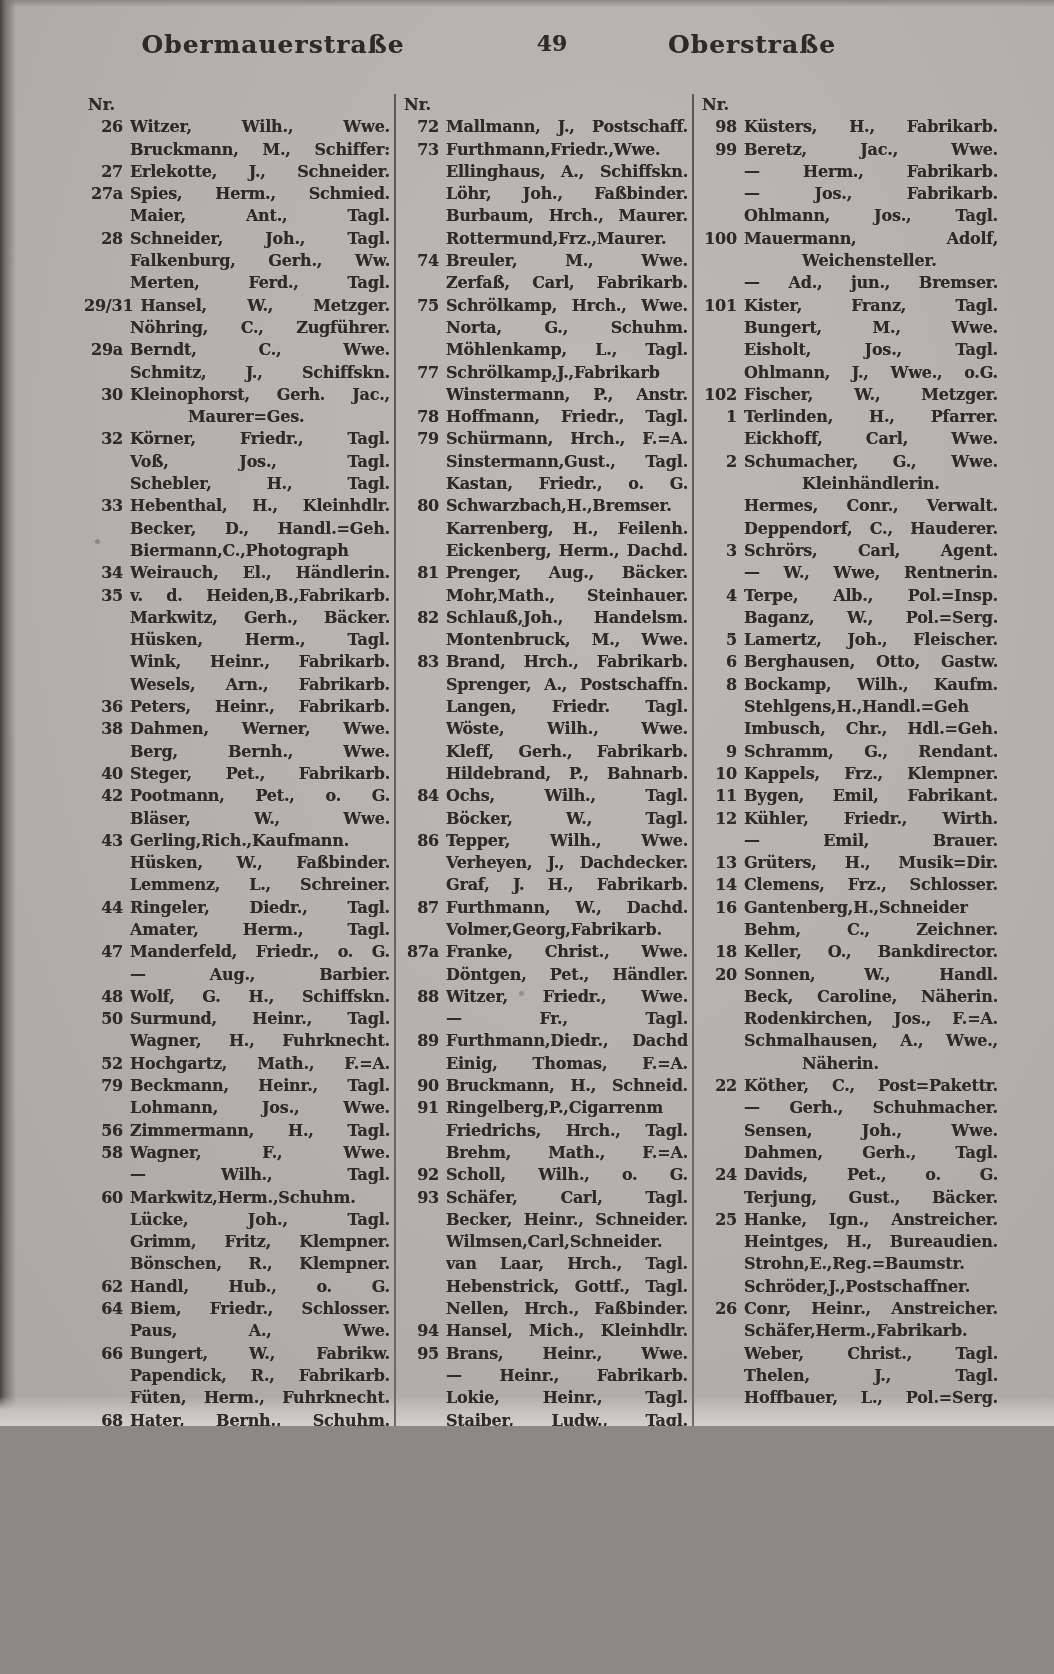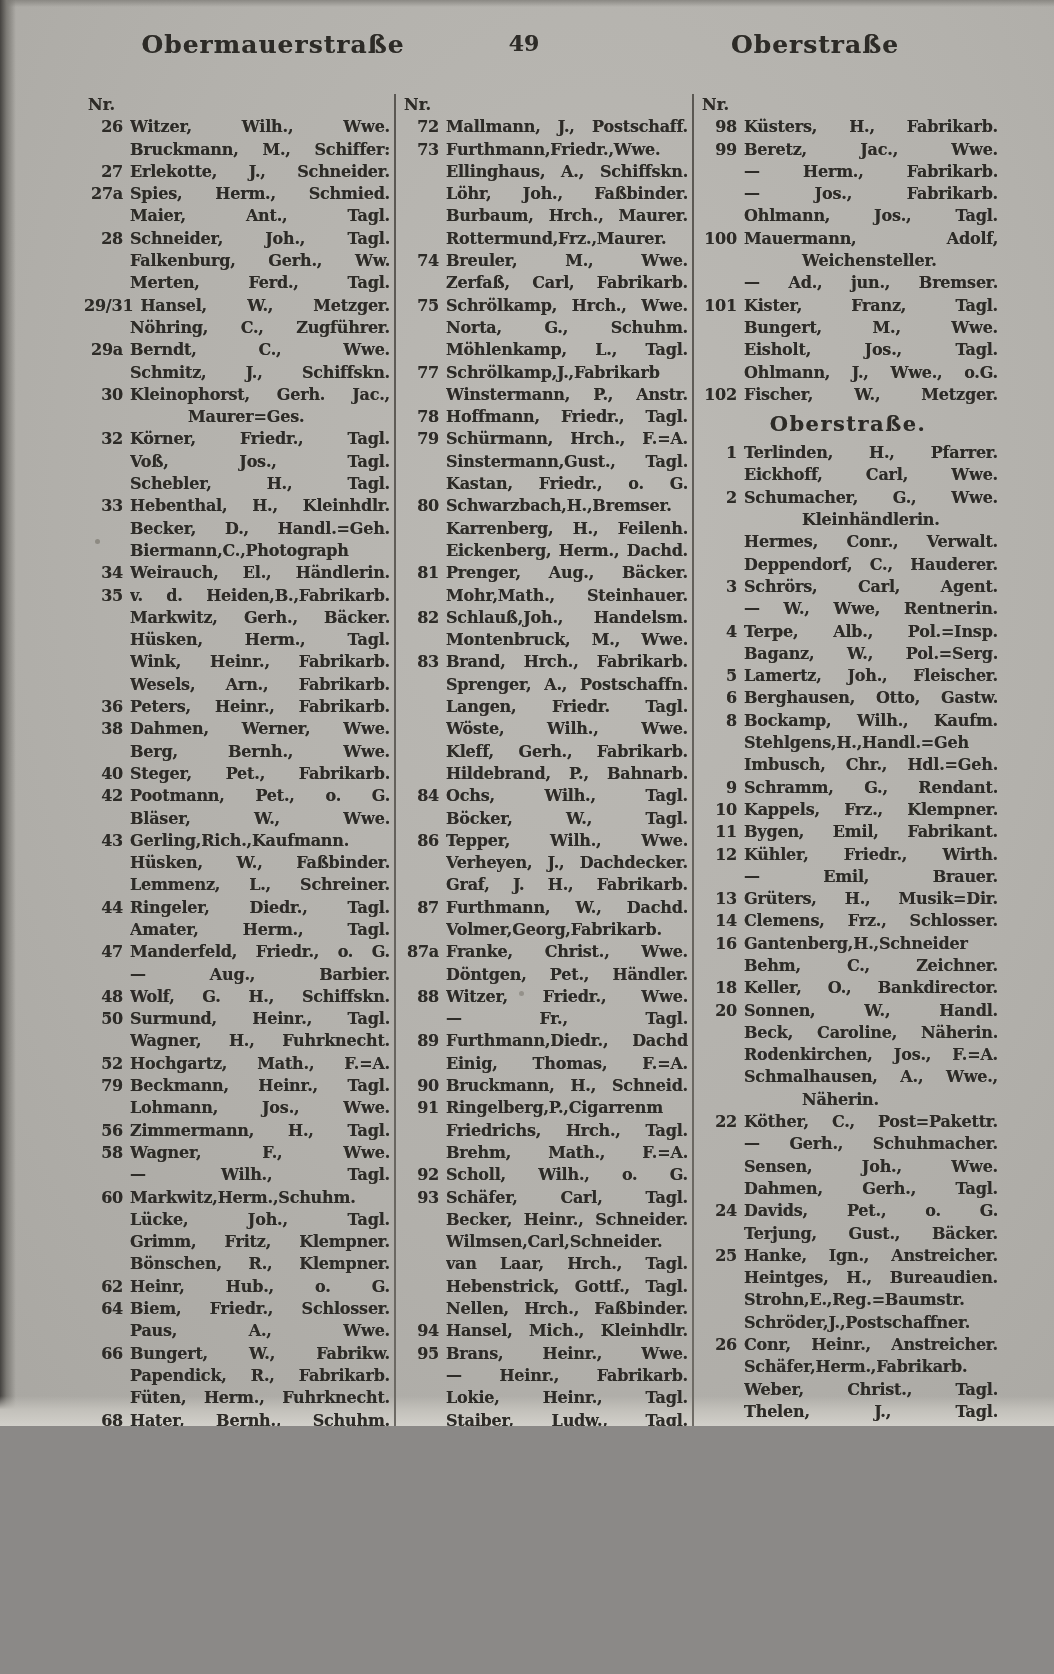--- a/index.html
+++ b/index.html
@@ -18,22 +18,22 @@
   .edge-bottom{position:absolute;left:0;bottom:0;width:100%;height:30px;
     background:linear-gradient(0deg,#d2d0ca 0%,#c2c0ba 55%,rgba(194,192,186,0) 100%);}
   .speckles{position:absolute;left:0;top:0;width:3px;height:3px;border-radius:50%;
     background:transparent;
     box-shadow:560px 1497px 0 2px #6e6b65, 430px 1581px 0 1px #7a776f,
                905px 256px 0 1px #8d8a82, 96px 540px 0 1px #8d8a82,
                902px 1460px 0 1px #85827a, 520px 992px 0 1px #94918a;}
   .page-header{position:absolute;top:30px;left:0;width:100%;height:40px;}
   .h-title{position:absolute;transform:translateX(-50%);font-size:25px;letter-spacing:1px;white-space:nowrap;}
   .h-left{left:273px;}
-  .h-num{left:524px;font-size:22px;letter-spacing:0;}
-  .h-right{left:815px;}
+  .h-num{left:552px;font-size:22px;letter-spacing:0;}
+  .h-right{left:752px;}
   .columns{position:absolute;left:84px;top:94px;display:flex;align-items:flex-start;}
   .col{box-sizing:border-box;}
   .col-0{width:306px;}
   .col-1{width:288px;}
   .col-2{width:300px;}
   .divider{width:2px;margin:0 4px;background:linear-gradient(#5a5752,#6f6c66);}
   .div1{height:1482px;}
   .div2{height:1372px;}
   .nr-head{height:22.3px;line-height:22.3px;font-size:16px;padding-left:4px;}
   .entry{display:flex;height:22.3px;line-height:22.3px;font-size:16px;letter-spacing:-0.2px;}
@@ -264,21 +264,21 @@
         <div class="entry">
           <span class="nr"></span>
           <span class="txt">Grimm, Fritz, Klempner.</span>
         </div>
         <div class="entry">
           <span class="nr"></span>
           <span class="txt">Bönschen, R., Klempner.</span>
         </div>
         <div class="entry">
           <span class="nr">62</span>
-          <span class="txt">Heinr, Hub., o. G.</span>
+          <span class="txt">Handl, Hub., o. G.</span>
         </div>
         <div class="entry">
           <span class="nr">64</span>
           <span class="txt">Biem, Friedr., Schlosser.</span>
         </div>
         <div class="entry">
           <span class="nr"></span>
           <span class="txt">Paus, A., Wwe.</span>
         </div>
         <div class="entry">
@@ -594,21 +594,20 @@
           <span class="txt">Eisholt, Jos., Tagl.</span>
         </div>
         <div class="entry">
           <span class="nr"></span>
           <span class="txt">Ohlmann, J., Wwe., o.G.</span>
         </div>
         <div class="entry">
           <span class="nr">102</span>
           <span class="txt">Fischer, W., Metzger.</span>
         </div>
-        <div class="section-heading">Oberstraße.</div>
         <div class="entry">
           <span class="nr">1</span>
           <span class="txt">Terlinden, H., Pfarrer.</span>
         </div>
         <div class="entry">
           <span class="nr"></span>
           <span class="txt">Eickhoff, Carl, Wwe.</span>
         </div>
         <div class="entry">
           <span class="nr">2</span>

